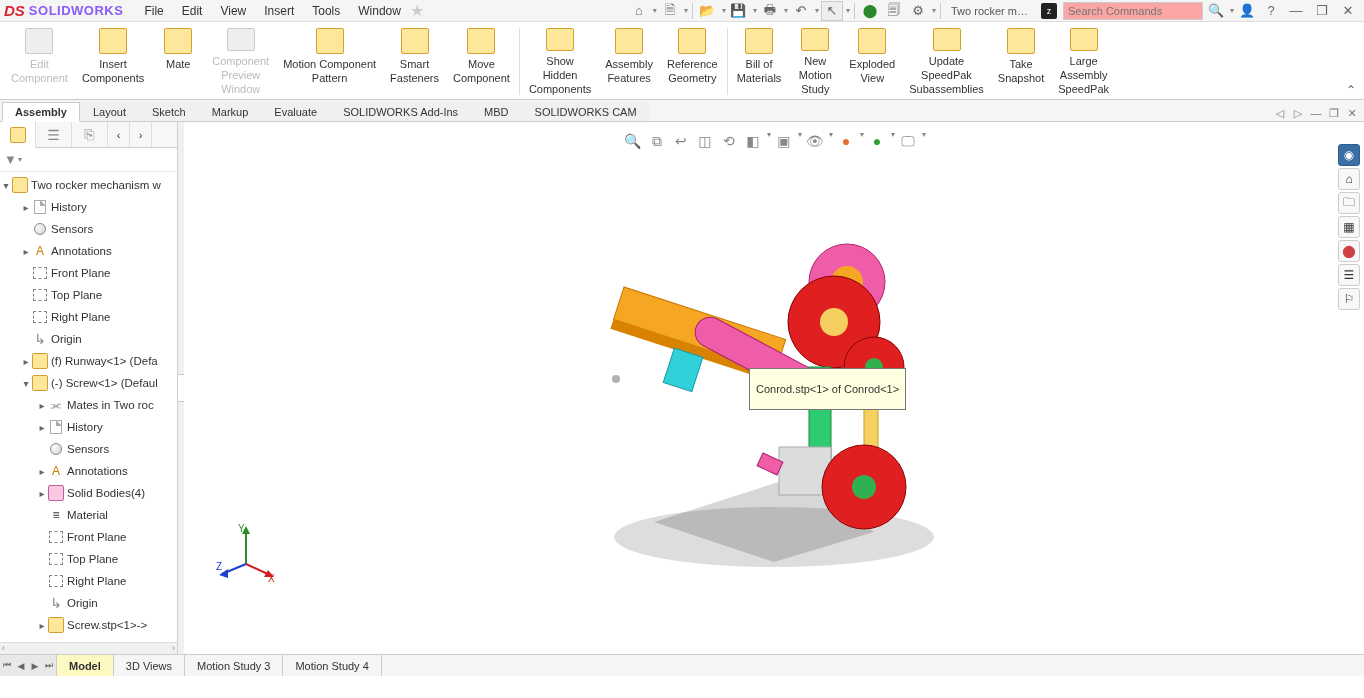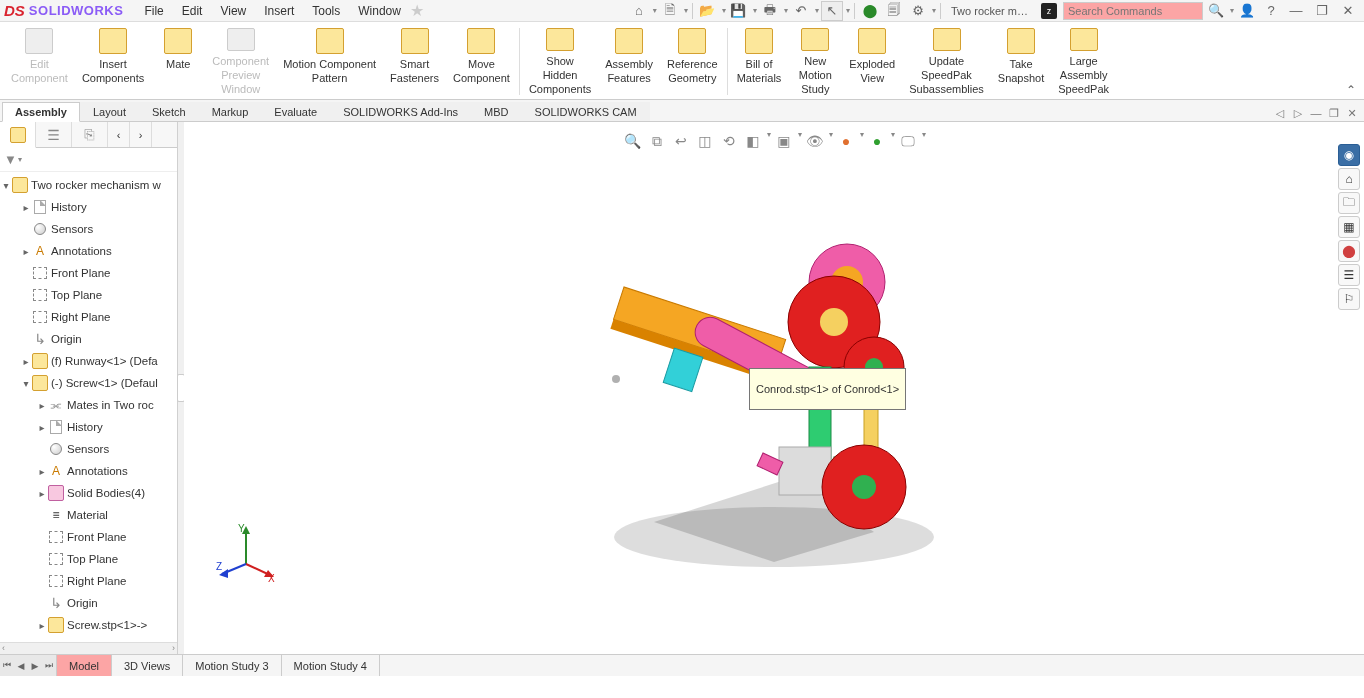--- a/index.html
+++ b/index.html
@@ -65,21 +65,21 @@
 .triad { position:absolute; left:32px; bottom:70px; width:60px; height:60px; }
 
 
 .model { position:absolute; left:50%; top:48%; transform:translate(-50%,-50%); }
 
 
 .bottom { height:22px; background:#f5f5f5; border-top:1px solid #ccc; display:flex; align-items:stretch; }
 .btm-nav { display:flex; align-items:center; border-right:1px solid #ccc; background:#e8e8e8; }
 .btm-nav-btn { width:14px; display:flex; align-items:center; justify-content:center; color:#666; font-size:9px; cursor:pointer; }
 .btm-tab { padding:3px 12px; border-right:1px solid #ccc; cursor:pointer; font-size:11px; display:flex; align-items:center; }
-.btm-tab.active { background:#fca5a5; font-weight:normal; }
+.btm-tab.active { background:#fef9c3; font-weight:bold; }
 
 
 .ico-cube { width:16px;height:16px;background:#fce79b;border:1px solid #d4a030;border-radius:2px; }
 .ico-cube.pink { background:#f8c8e0; border-color:#c060a0; }
 .ico-doc { width:12px;height:14px;background:#fff;border:1px solid #aaa;position:relative; }
 .ico-doc:before { content:''; position:absolute; right:-1px; top:-1px; border:3px solid transparent; border-left-color:#aaa; border-bottom-color:#aaa;}
 .ico-plane { width:14px;height:12px;border:1px dashed #888; }
 .ico-origin { font-size:14px;color:#888; }
 .ico-sensor { width:12px;height:12px;border:1px solid #888;border-radius:50%; background:radial-gradient(circle at 30% 30%,#fff,#ccc);}
 .drop { font-size:8px; color:#888; margin-left:1px; }

